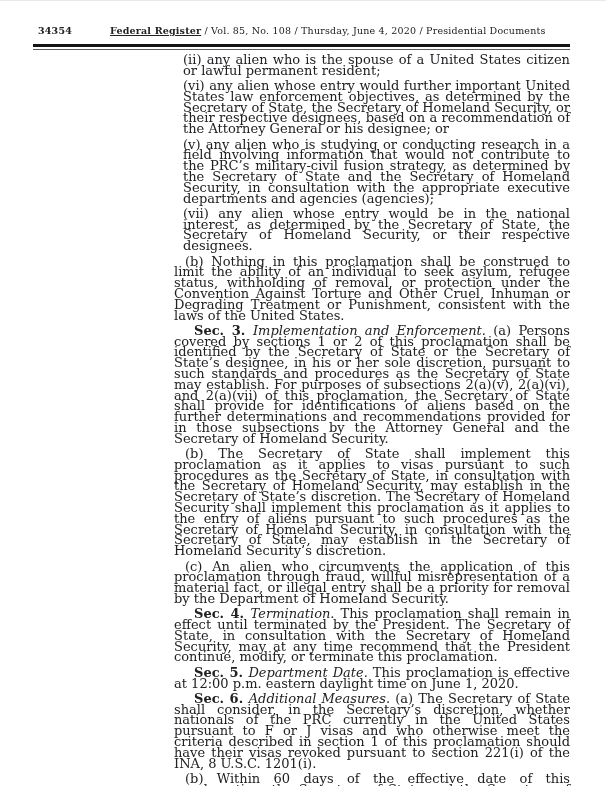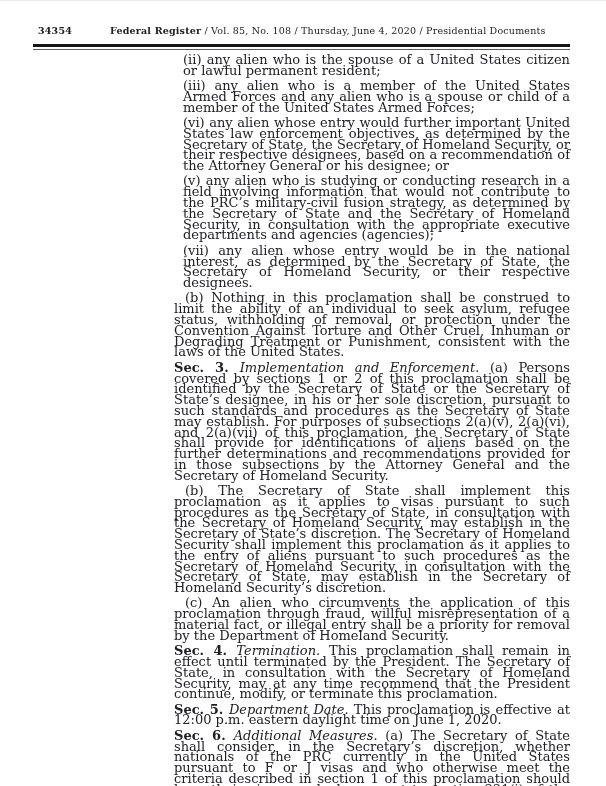--- a/index.html
+++ b/index.html
@@ -17,62 +17,61 @@
     position:absolute;top:25px;left:0;width:606px;height:14px;
     font-size:9.5px;letter-spacing:0.2px;white-space:nowrap;
   }
   .fr-pagenum{
     position:absolute;left:38px;top:0;
     font-weight:bold;
   }
   .fr-journal{
     position:absolute;left:110px;top:0;
   }
-  .fr-journal .jt-bold{font-weight:bold;}
+  .fr-journal .jt-bold{font-weight:bold;text-decoration:underline;}
   
   .fr-rule{
     position:absolute;top:44px;left:33px;width:537px;
   }
   .fr-rule .rule-thick{height:2.5px;background:#151515;}
   .fr-rule .rule-gap{height:2px;background:transparent;}
   .fr-rule .rule-thin{height:1.5px;background:#5c5c5c;}
   
   .doc-body{
     position:absolute;top:55px;left:174px;width:396px;
     font-size:13px;line-height:10.8px;text-align:justify;
   }
   .doc-body p{
     margin:0 0 4.5px 0;padding:0;
   }
   .doc-body p:last-child{margin-bottom:0;}
   p.p-item{margin-left:9px;}
   p.p-para{text-indent:11px;}
   p.p-section{text-indent:0;}
-  .section-label{font-weight:bold;}
+  .section-label{font-weight:bold;margin-left:20px;}
   .section-title{font-style:italic;}
 </style>
 </head>
 <body>
 
 <div class="page-edge-top"></div>
 
 <header class="fr-header">
   <span class="fr-pagenum">34354</span>
   <span class="fr-journal"><span class="jt-bold">Federal Register</span><span> / Vol. 85, No. 108 / Thursday, June 4, 2020 / Presidential Documents</span></span>
 </header>
 
 <div class="fr-rule">
   <div class="rule-thick"></div>
   <div class="rule-gap"></div>
   <div class="rule-thin"></div>
 </div>
 
 <main class="doc-body" id="doc-body">
     <p class="p-item">(ii) any alien who is the spouse of a United States citizen or lawful permanent resident;</p>
-    <p class="p-item">(iii) any alien who is a member of the United States Armed Forces and any alien who is a spouse or child of a member of the United States Armed Forces;</p>
     <p class="p-item">(vi) any alien whose entry would further important United States law enforcement objectives, as determined by the Secretary of State, the Secretary of Homeland Security, or their respective designees, based on a recommendation of the Attorney General or his designee; or</p>
     <p class="p-item">(v) any alien who is studying or conducting research in a field involving information that would not contribute to the PRC’s military-civil fusion strategy, as determined by the Secretary of State and the Secretary of Homeland Security, in consultation with the appropriate executive departments and agencies (agencies);</p>
     <p class="p-item">(vii) any alien whose entry would be in the national interest, as determined by the Secretary of State, the Secretary of Homeland Security, or their respective designees.</p>
     <p class="p-para">(b) Nothing in this proclamation shall be construed to limit the ability of an individual to seek asylum, refugee status, withholding of removal, or protection under the Convention Against Torture and Other Cruel, Inhuman or Degrading Treatment or Punishment, consistent with the laws of the United States.</p>
     <p class="p-section"><span class="section-label">Sec. 3. </span><span class="section-title">Implementation and Enforcement. </span><span>(a) Persons covered by sections 1 or 2 of this proclamation shall be identified by the Secretary of State or the Secretary of State’s designee, in his or her sole discretion, pursuant to such standards and procedures as the Secretary of State may establish. For purposes of subsections 2(a)(v), 2(a)(vi), and 2(a)(vii) of this proclamation, the Secretary of State shall provide for identifications of aliens based on the further determinations and recommendations provided for in those subsections by the Attorney General and the Secretary of Homeland Security.</span></p>
     <p class="p-para">(b) The Secretary of State shall implement this proclamation as it applies to visas pursuant to such procedures as the Secretary of State, in consultation with the Secretary of Homeland Security, may establish in the Secretary of State’s discretion. The Secretary of Homeland Security shall implement this proclamation as it applies to the entry of aliens pursuant to such procedures as the Secretary of Homeland Security, in consultation with the Secretary of State, may establish in the Secretary of Homeland Security’s discretion.</p>
     <p class="p-para">(c) An alien who circumvents the application of this proclamation through fraud, willful misrepresentation of a material fact, or illegal entry shall be a priority for removal by the Department of Homeland Security.</p>
     <p class="p-section"><span class="section-label">Sec. 4. </span><span class="section-title">Termination. </span><span>This proclamation shall remain in effect until terminated by the President. The Secretary of State, in consultation with the Secretary of Homeland Security, may at any time recommend that the President continue, modify, or terminate this proclamation.</span></p>
     <p class="p-section"><span class="section-label">Sec. 5. </span><span class="section-title">Department Date. </span><span>This proclamation is effective at 12:00 p.m. eastern daylight time on June 1, 2020.</span></p>
     <p class="p-section"><span class="section-label">Sec. 6. </span><span class="section-title">Additional Measures. </span><span>(a) The Secretary of State shall consider, in the Secretary’s discretion, whether nationals of the PRC currently in the United States pursuant to F or J visas and who otherwise meet the criteria described in section 1 of this proclamation should have their visas revoked pursuant to section 221(i) of the INA, 8 U.S.C. 1201(i).</span></p>

